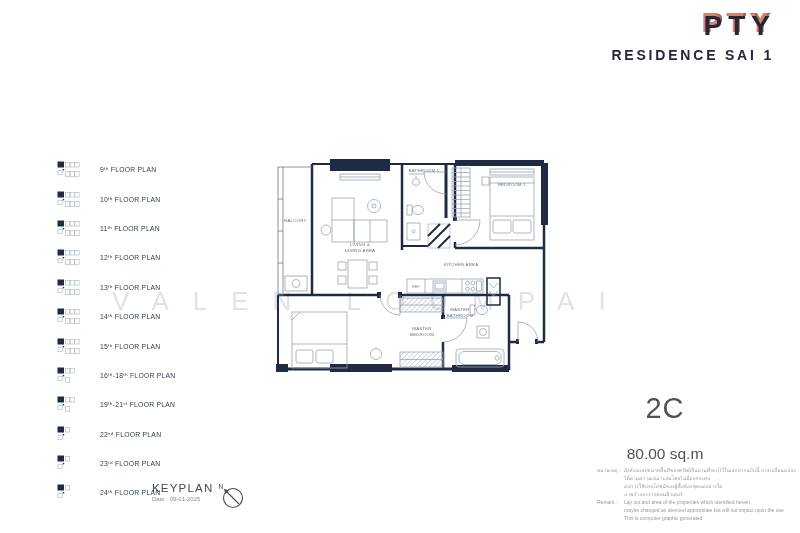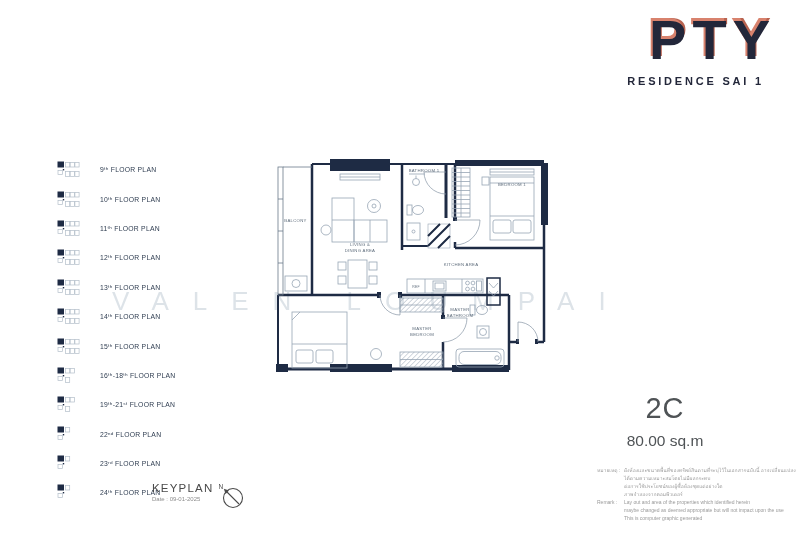--- a/index.html
+++ b/index.html
@@ -13,36 +13,36 @@
   .floor-label{font-size:6.8px;color:#2e3c50;letter-spacing:.25px;white-space:nowrap;}
 
   
   .keyplan{position:absolute;left:152px;top:482px;display:flex;align-items:flex-start;z-index:2;}
   .keyplan-txt{margin-right:4px;}
   .keyplan-title{font-size:11.5px;color:#4a4a4a;letter-spacing:1.2px;}
   .keyplan-date{font-size:6px;color:#8d8d8d;margin-top:2px;}
 
   
   .logo{position:absolute;top:12px;right:24px;text-align:right;z-index:2;}
-  .logo-title{font-size:56px;font-weight:bold;letter-spacing:6px;color:#23273a;line-height:1;
+  .logo-title{font-size:28px;font-weight:bold;letter-spacing:6px;color:#23273a;line-height:1;
               text-shadow:-2px -3px 0 #d8826d,1px -3px 0 #b86350;}
-  .logo-sub{font-size:11px;font-weight:bold;letter-spacing:2.8px;color:#23273a;margin-top:7px;margin-right:12px;}
+  .logo-sub{font-size:14px;font-weight:bold;letter-spacing:2.8px;color:#23273a;margin-top:7px;margin-right:2px;}
 
   
   .watermark{position:absolute;left:112px;top:286px;font-size:26px;letter-spacing:24px;
              color:#9fb0bf;opacity:.35;white-space:nowrap;z-index:0;}
 
   
   .plan{position:absolute;left:276px;top:158px;width:286px;height:222px;z-index:1;}
   .plan text{font-family:"Liberation Sans","DejaVu Sans",sans-serif;}
 
   
   .unit-info{position:absolute;left:598px;top:392px;width:134px;text-align:center;color:#4f5356;z-index:2;}
   .unit-code{font-size:29px;letter-spacing:1px;}
-  .unit-area{font-size:15.5px;margin-top:7px;}
+  .unit-area{font-size:15.5px;margin-top:20px;}
 
   
   .remarks{position:absolute;left:597px;top:466px;width:200px;font-size:5px;line-height:1.6;color:#9a9a9a;z-index:2;}
   .remark-row{display:flex;}
   .remark-label{width:27px;flex:none;}
   .remark-lines{flex:1;}
 </style>
 </head>
 <body>
 

